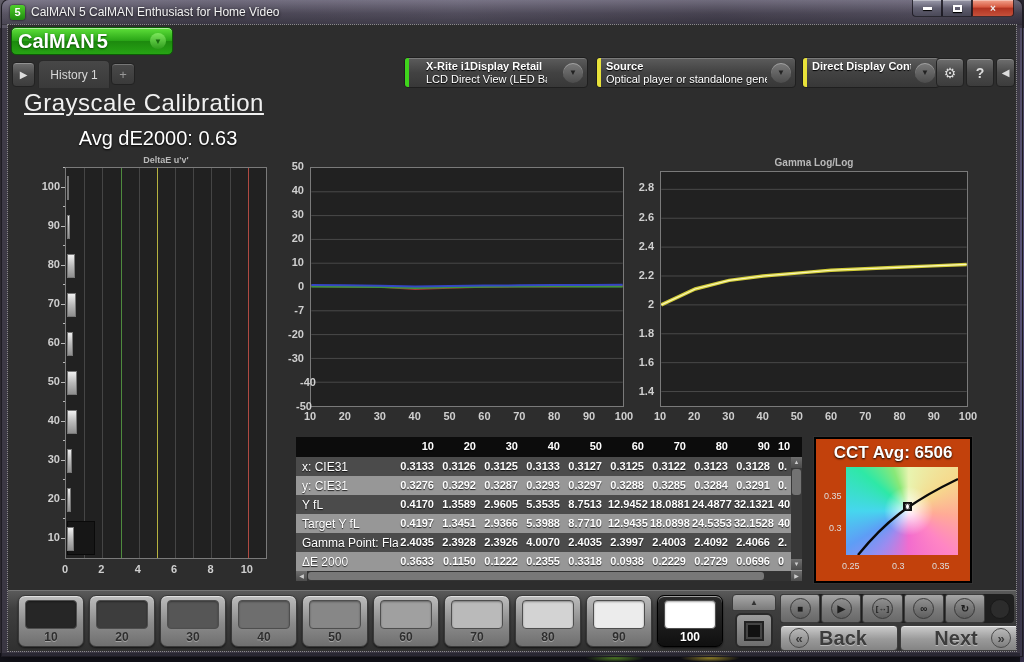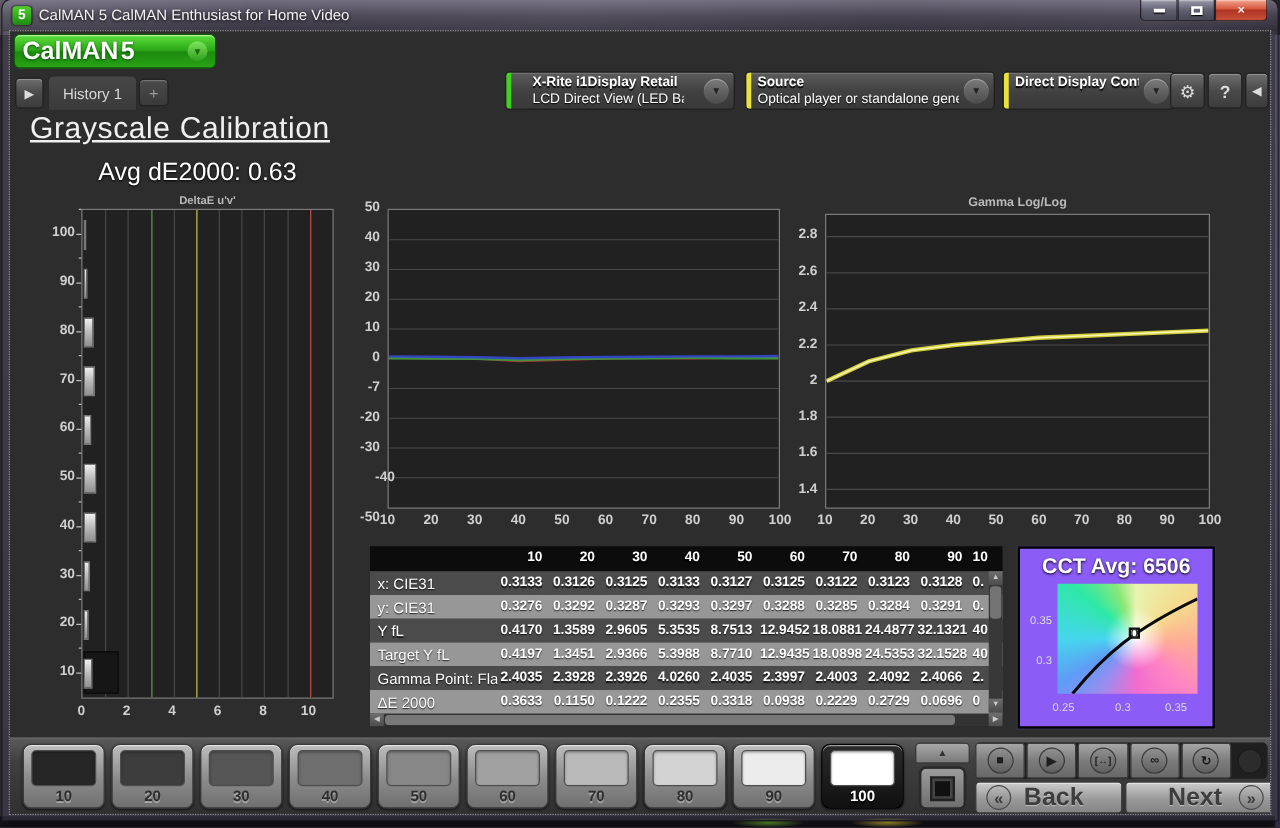--- a/index.html
+++ b/index.html
@@ -119,21 +119,21 @@
   .vscroll { position:absolute; right:0; top:20px; width:11px; height:113px; background:#383838; }
   .vs-arrow { position:absolute; left:0; width:11px; height:11px; background:linear-gradient(180deg,#6e6e6e,#4c4c4c);
     color:#ccc; font-size:6px; text-align:center; line-height:11px; }
   .vs-thumb { position:absolute; left:1px; top:12px; width:9px; height:26px; border-radius:3px; background:#737373; }
   .hscroll { position:absolute; left:0; bottom:0; height:10px; right:0; background:#333; }
   .hs-arrow { position:absolute; top:0; width:11px; height:10px; background:linear-gradient(180deg,#6e6e6e,#4c4c4c);
     color:#ccc; font-size:6px; text-align:center; line-height:10px; }
   .hs-thumb { position:absolute; left:12px; top:1px; height:8px; width:456px; border-radius:3px; background:#787878; }
 
   
-  .cct { position:absolute; left:806px; top:412px; width:158px; height:146px; background:#8b5cf6;
+  .cct { position:absolute; left:806px; top:412px; width:158px; height:146px; background:#c2410c;
     border:2px solid #000; box-shadow:0 0 0 1px #333; }
   .cct-title { color:#fff; font-size:17px; font-weight:bold; text-align:center; margin-top:4px;
     text-shadow:0 1px 2px #000; }
   .cie-wrap { position:absolute; left:30px; top:28px; width:112px; height:88px; }
   .cie-gradient { position:absolute; inset:0;
     background:
       radial-gradient(circle at 56% 50%, rgba(255,255,255,.95) 0%, rgba(255,255,255,0) 32%),
       conic-gradient(from 0deg at 56% 50%,
         #e8f4b0 0deg, #f6d98c 55deg, #ffab96 95deg, #ff85c4 135deg, #f26cce 180deg,
         #9a8cf0 215deg, #5e9df6 240deg, #46d6ee 270deg, #2ee8a6 310deg, #8ae878 340deg, #e8f4b0 360deg); }
@@ -354,21 +354,21 @@
           <div class="ylab" style="left: 262px; top: 135px;">50</div>
           <div class="ylab" style="left: 262px; top: 159px;">40</div>
           <div class="ylab" style="left: 262px; top: 183px;">30</div>
           <div class="ylab" style="left: 262px; top: 207px;">20</div>
           <div class="ylab" style="left: 262px; top: 231px;">10</div>
           <div class="ylab" style="left: 262px; top: 255px;">0</div>
           <div class="ylab" style="left: 262px; top: 279px;">-7</div>
           <div class="ylab" style="left: 262px; top: 303px;">-20</div>
           <div class="ylab" style="left: 262px; top: 327px;">-30</div>
           <div class="ylab" style="left: 274px; top: 351px;">-40</div>
-          <div class="ylab" style="left: 262px; top: 375px; margin-top: 8px;">-50</div>
+          <div class="ylab" style="left: 270px; top: 375px;">-50</div>
           <div class="xlab" style="left: 287px; top: 385px;">10</div>
           <div class="xlab" style="left: 321.889px; top: 385px;">20</div>
           <div class="xlab" style="left: 356.778px; top: 385px;">30</div>
           <div class="xlab" style="left: 391.667px; top: 385px;">40</div>
           <div class="xlab" style="left: 426.556px; top: 385px;">50</div>
           <div class="xlab" style="left: 461.444px; top: 385px;">60</div>
           <div class="xlab" style="left: 496.333px; top: 385px;">70</div>
           <div class="xlab" style="left: 531.222px; top: 385px;">80</div>
           <div class="xlab" style="left: 566.111px; top: 385px;">90</div>
           <div class="xlab" style="left: 601px; top: 385px;">100</div>
@@ -474,21 +474,21 @@
             <div class="dt-cell dt-val">18.0898</div>
             <div class="dt-cell dt-val">24.5353</div>
             <div class="dt-cell dt-val">32.1528</div>
             <div class="dt-cell dt-val partial">40</div>
           </div>
           <div class="dt-row dark">
             <div class="dt-cell dt-label">Gamma Point: Flat</div>
             <div class="dt-cell dt-val">2.4035</div>
             <div class="dt-cell dt-val">2.3928</div>
             <div class="dt-cell dt-val">2.3926</div>
-            <div class="dt-cell dt-val">4.0260</div>
+            <div class="dt-cell dt-val">4.0070</div>
             <div class="dt-cell dt-val">2.4035</div>
             <div class="dt-cell dt-val">2.3997</div>
             <div class="dt-cell dt-val">2.4003</div>
             <div class="dt-cell dt-val">2.4092</div>
             <div class="dt-cell dt-val">2.4066</div>
             <div class="dt-cell dt-val partial">2.</div>
           </div>
           <div class="dt-row light">
             <div class="dt-cell dt-label">ΔE 2000</div>
             <div class="dt-cell dt-val">0.3633</div>

